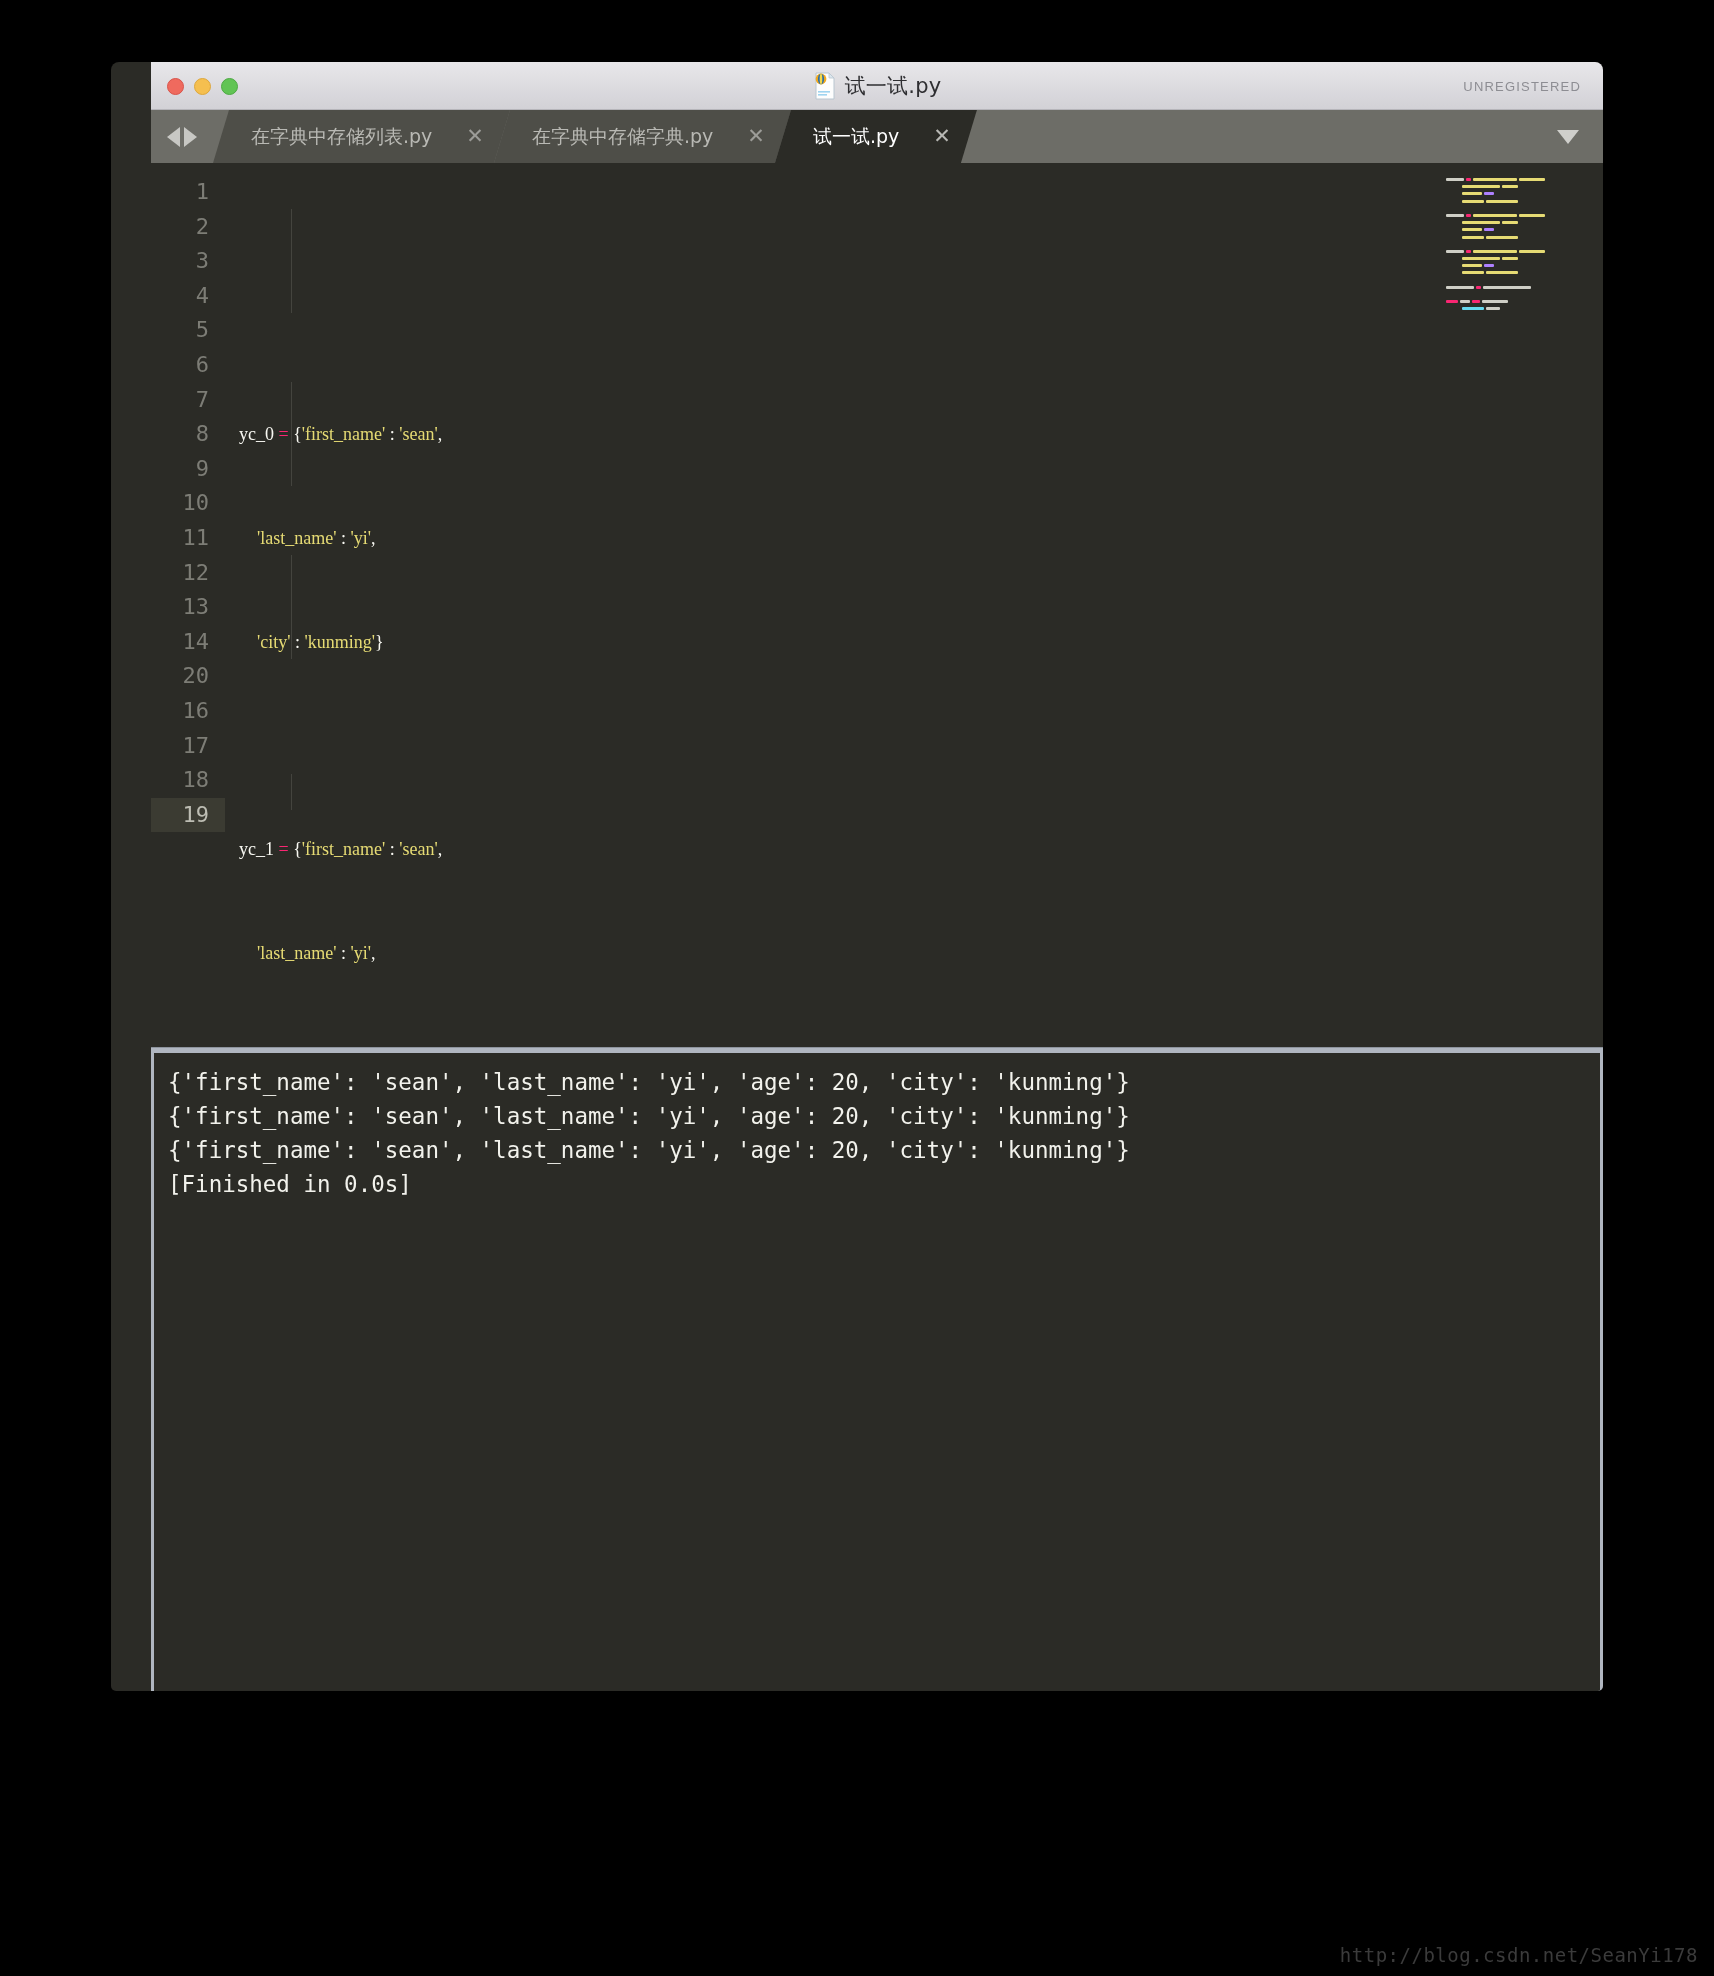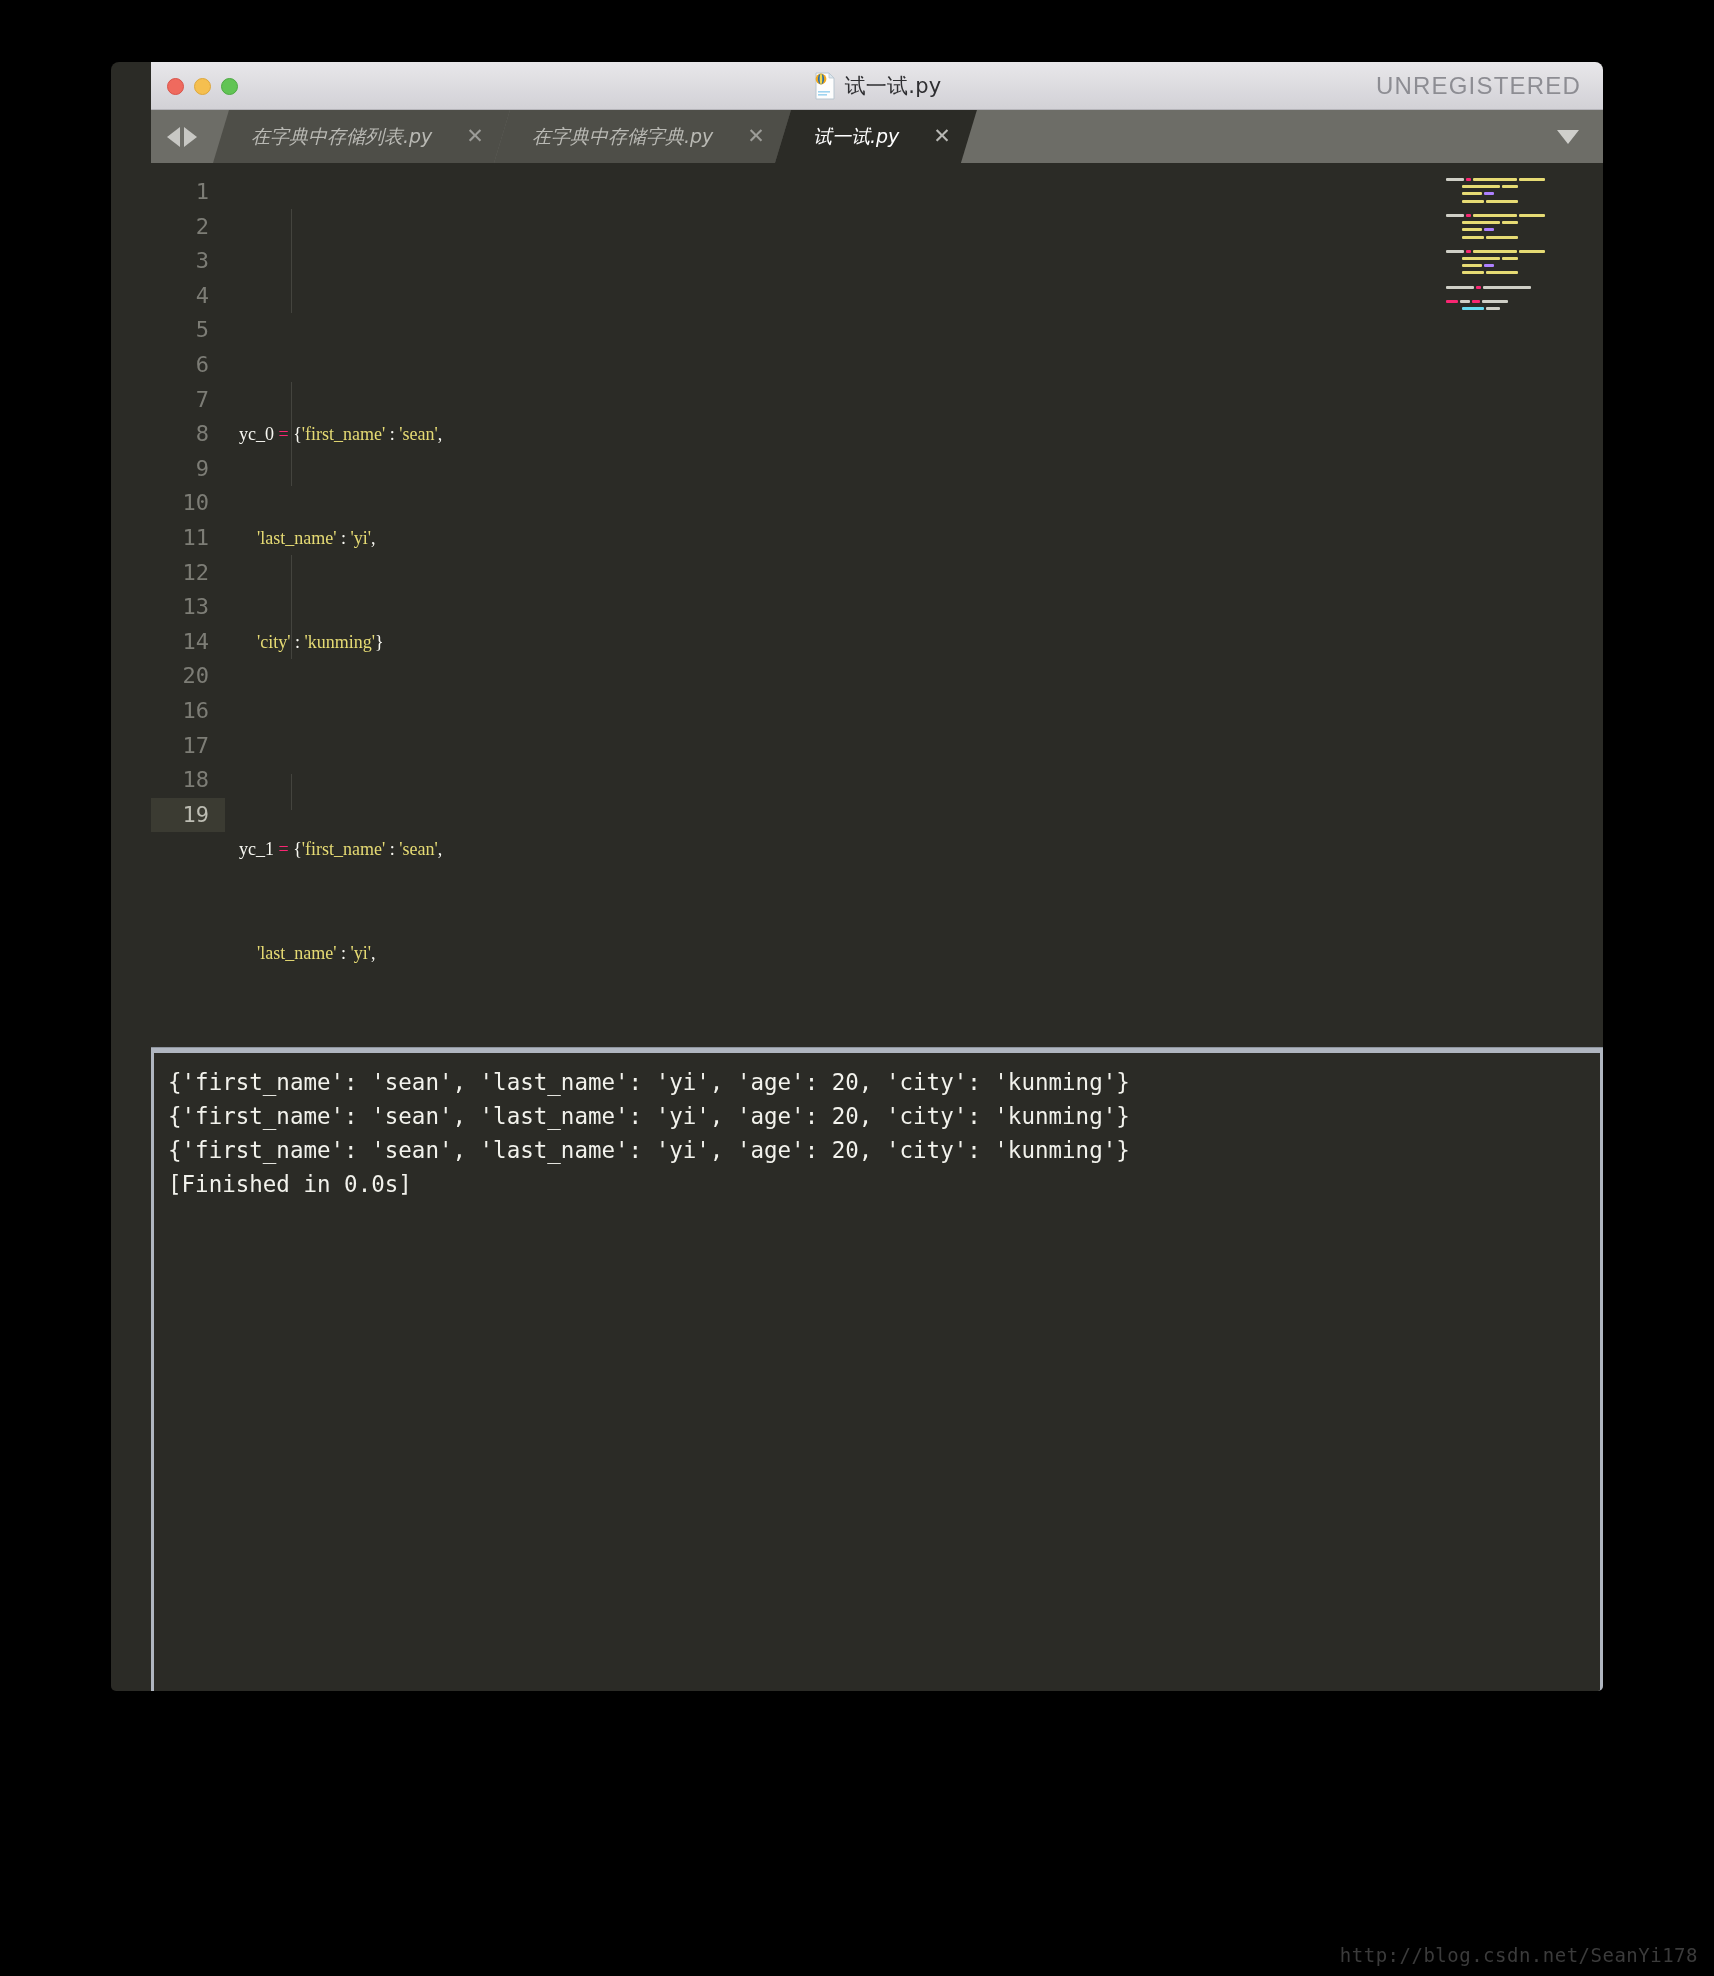--- a/index.html
+++ b/index.html
@@ -42,21 +42,21 @@
   }
   .title-text {
     font-size: 21px; color: #2e2e31; letter-spacing: .2px;
     font-family: "DejaVu Sans", "Liberation Sans", sans-serif;
   }
   .file-icon { width: 24px; height: 28px; display: block; }
 
   .unregistered {
     position: absolute; right: 22px; top: 0; height: 48px;
     display: flex; align-items: center;
-    font-size: 24px; color: #8d8d93; letter-spacing: 1.2px;
+    font-size: 13px; color: #8d8d93; letter-spacing: 1.2px;
   }
 
   
   .tabbar {
     position: relative; height: 53px; background: #6d6d67;
     display: flex; align-items: flex-end;
   }
   .navarrows {
     width: 62px; height: 53px; display: flex; align-items: center;
     justify-content: center; gap: 4px; flex: none;
@@ -65,21 +65,20 @@
   .arr.left  { border-right: 13px solid #c8c8c4; }
   .arr.right { border-left: 13px solid #c8c8c4; }
 
   .tabs { display: flex; align-items: flex-end; height: 53px; flex: 1 1 auto; min-width: 0; }
   .tab {
     position: relative; height: 53px; display: flex; align-items: center;
     padding: 0 26px 0 38px; margin-right: -16px;
     background: #4e4e48; color: #b9b9b4; font-size: 19px; white-space: nowrap;
     clip-path: polygon(16px 0, 100% 0, calc(100% - 16px) 100%, 0 100%);
     font-family: "DejaVu Sans", "Liberation Sans", sans-serif;
-    font-style: italic;
   }
   .tab.active {
     background: #2b2b26; color: #ffffff; z-index: 5;
     clip-path: polygon(16px 0, 100% 0, calc(100% - 16px) 100%, 0 100%);
   }
   .tab .tab-label { margin-right: 34px; }
   .tab .tab-close { font-size: 21px; color: #9c9c98; line-height: 1; }
   .tab.active .tab-close { color: #b8b8b4; }
 
   .tab-menu {

